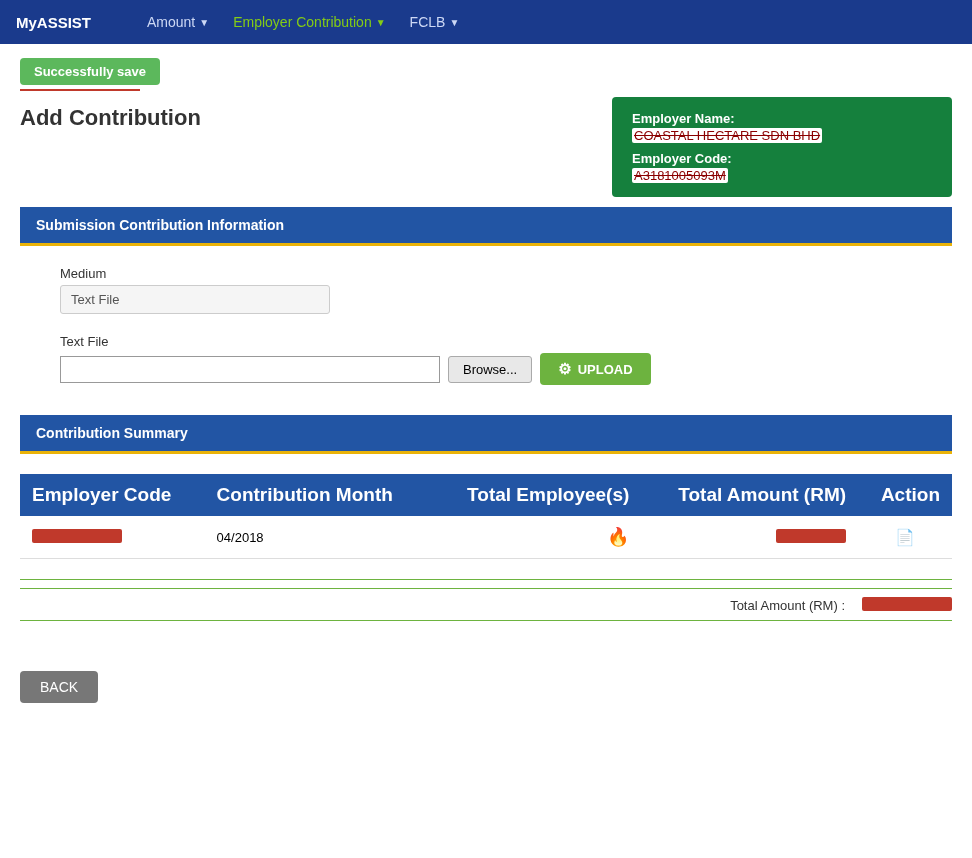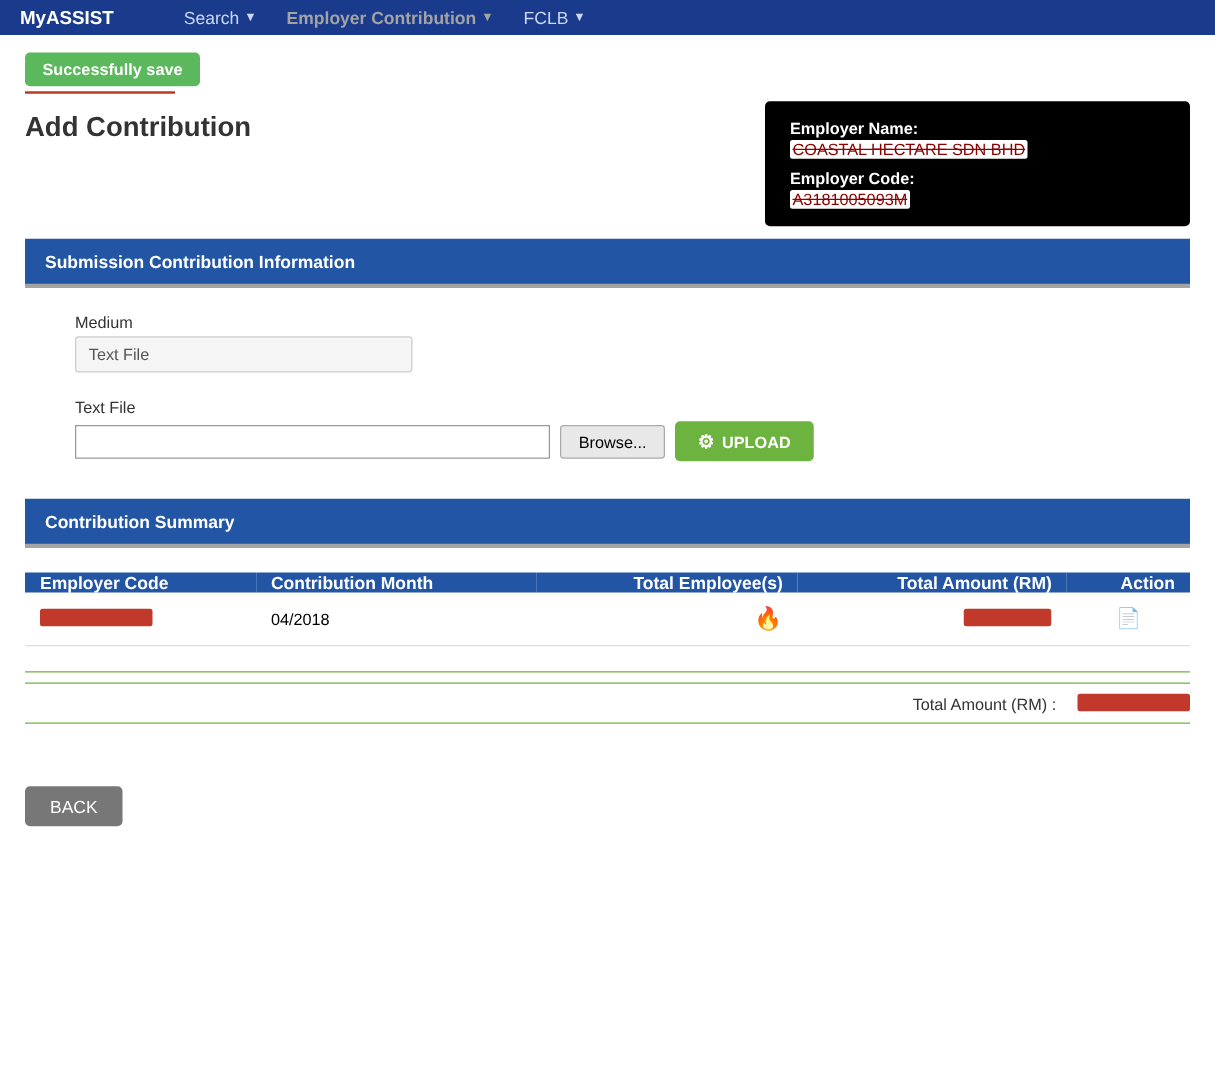--- a/index.html
+++ b/index.html
@@ -4,39 +4,39 @@
   <style>
     * { box-sizing: border-box; margin: 0; padding: 0; }
     body { font-family: Arial, sans-serif; font-size: 14px; background: #fff; }
 
     
     .navbar {
       background: #1a3a8c;
       display: flex;
       align-items: center;
       padding: 0 16px;
-      height: 28px;
+      height: 44px;
     }
     .navbar-brand {
       color: #fff;
       font-weight: bold;
       font-size: 15px;
       margin-right: 20px;
     }
     .nav-item {
       color: #cdd8f5;
       font-size: 14px;
       padding: 0 12px;
       cursor: pointer;
       display: flex;
       align-items: center;
       gap: 4px;
       height: 44px;
     }
-    .nav-item.active { color: #a3a3a3; font-weight: bold; }
+    .nav-item.active { color: #84cc16; }
     .nav-chevron { font-size: 10px; }
 
     
     .success-banner {
       margin: 14px 20px 6px 20px;
       display: inline-block;
     }
     .success-badge {
       background: #5cb85c;
       color: #fff;
@@ -65,21 +65,21 @@
       margin-bottom: 10px;
     }
     .page-title {
       font-size: 22px;
       color: #333;
       margin-top: 8px;
     }
 
     
     .employer-box {
-      background: #000000;
+      background: #15803d;
       color: #fff;
       padding: 14px 20px;
       border-radius: 4px;
       min-width: 340px;
       font-size: 13px;
     }
     .employer-box .label { font-weight: bold; margin-bottom: 2px; }
     .employer-box .value {
       text-decoration: line-through;
       color: #8b0000;
@@ -98,21 +98,21 @@
       border-radius: 2px;
     }
 
     
     .section-header {
       background: #2255a4;
       color: #fff;
       padding: 10px 16px;
       font-size: 14px;
       font-weight: bold;
-      border-bottom: 3px solid #a3a3a3;
+      border-bottom: 3px solid #eab308;
       margin-bottom: 20px;
     }
 
     
     .form-group {
       margin: 10px 40px 20px 40px;
     }
     .form-label {
       font-size: 13px;
       color: #333;
@@ -168,22 +168,22 @@
     }
     table {
       width: 100%;
       border-collapse: collapse;
     }
     thead tr {
       background: #2255a4;
       color: #fff;
     }
     thead th {
-      padding: 0 12px;
-      font-size: 14px;
+      padding: 10px 12px;
+      font-size: 19px;
       font-weight: bold;
       text-align: left;
     }
     thead th:nth-child(3),
     thead th:nth-child(4) { text-align: right; }
     thead th:nth-child(5) { text-align: center; }
     tbody tr {
       border-bottom: 1px solid #ddd;
     }
     tbody td {
@@ -231,21 +231,21 @@
 
 
 
 
 <nav class="navbar">
   <span class="navbar-brand">MyASSIST</span>
   <span class="nav-item">
     <span></span>
   </span>
   <span class="nav-item">
-    <span>Search</span>
+    <span>Amount</span>
     <span class="nav-chevron">▼</span>
   </span>
   <span class="nav-item active">
     <span>Employer Contribution</span>
     <span class="nav-chevron">▼</span>
   </span>
   <span class="nav-item">
     <span>FCLB</span>
     <span class="nav-chevron">▼</span>
   </span>

